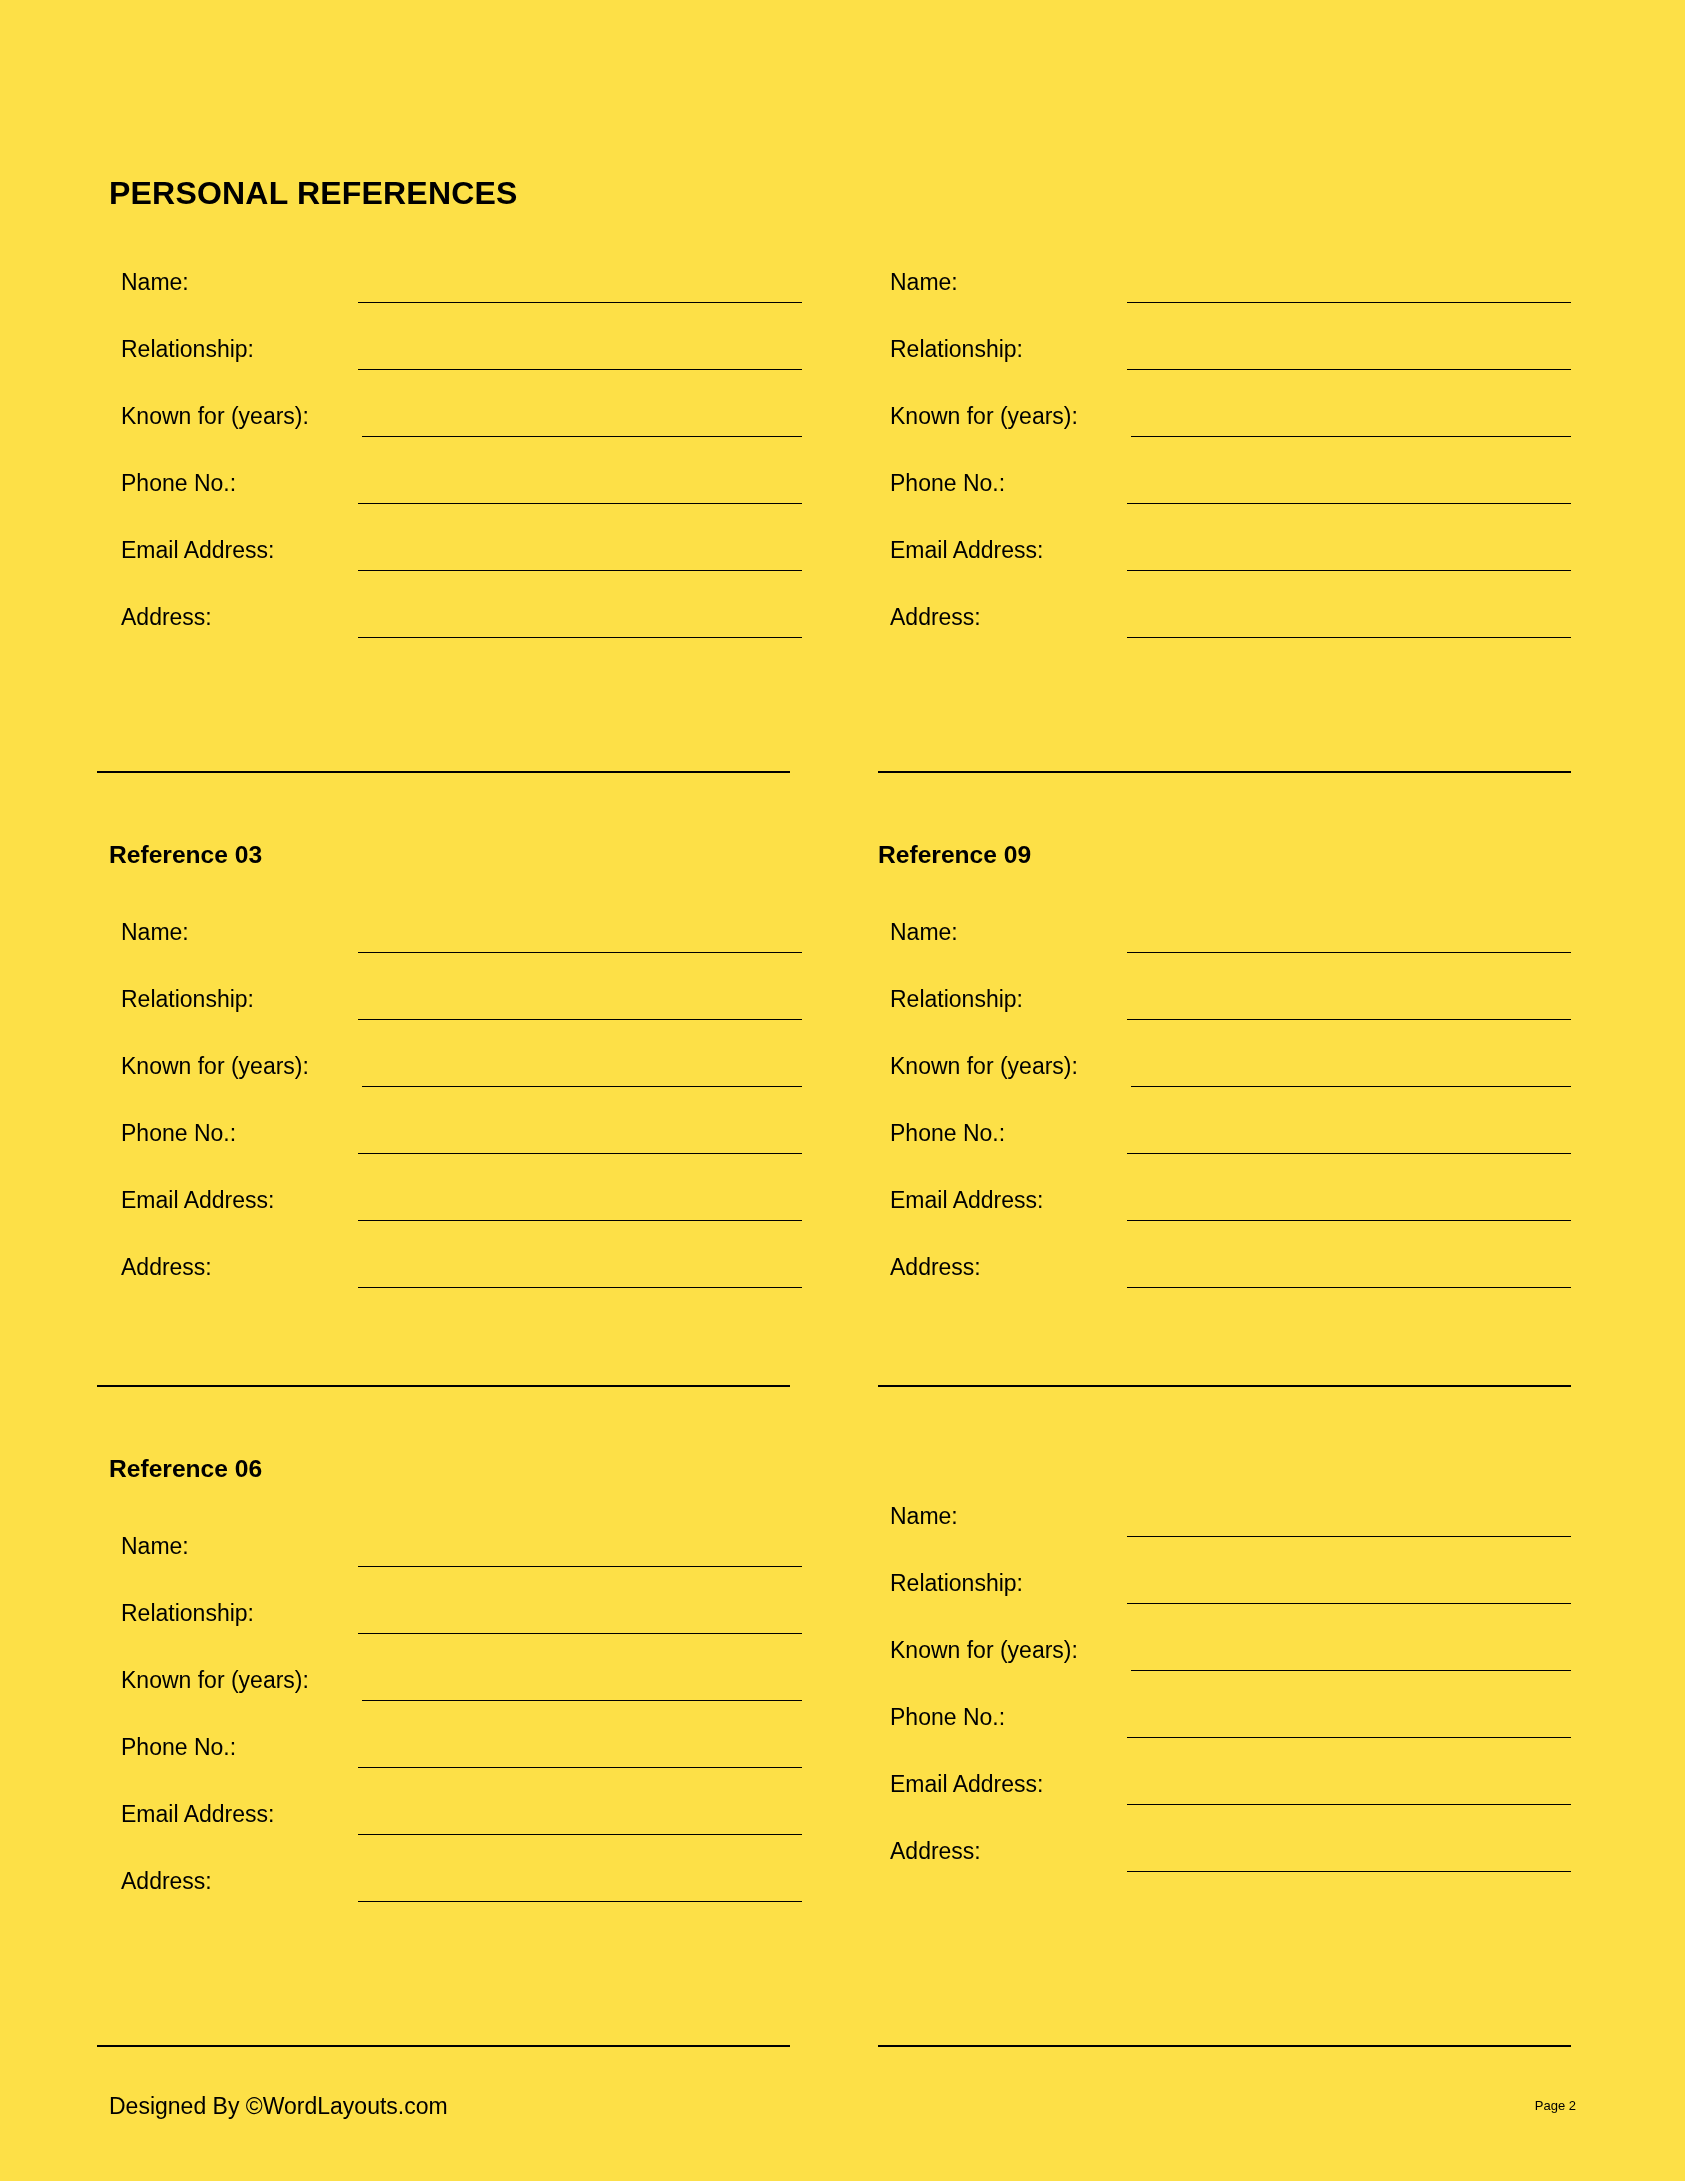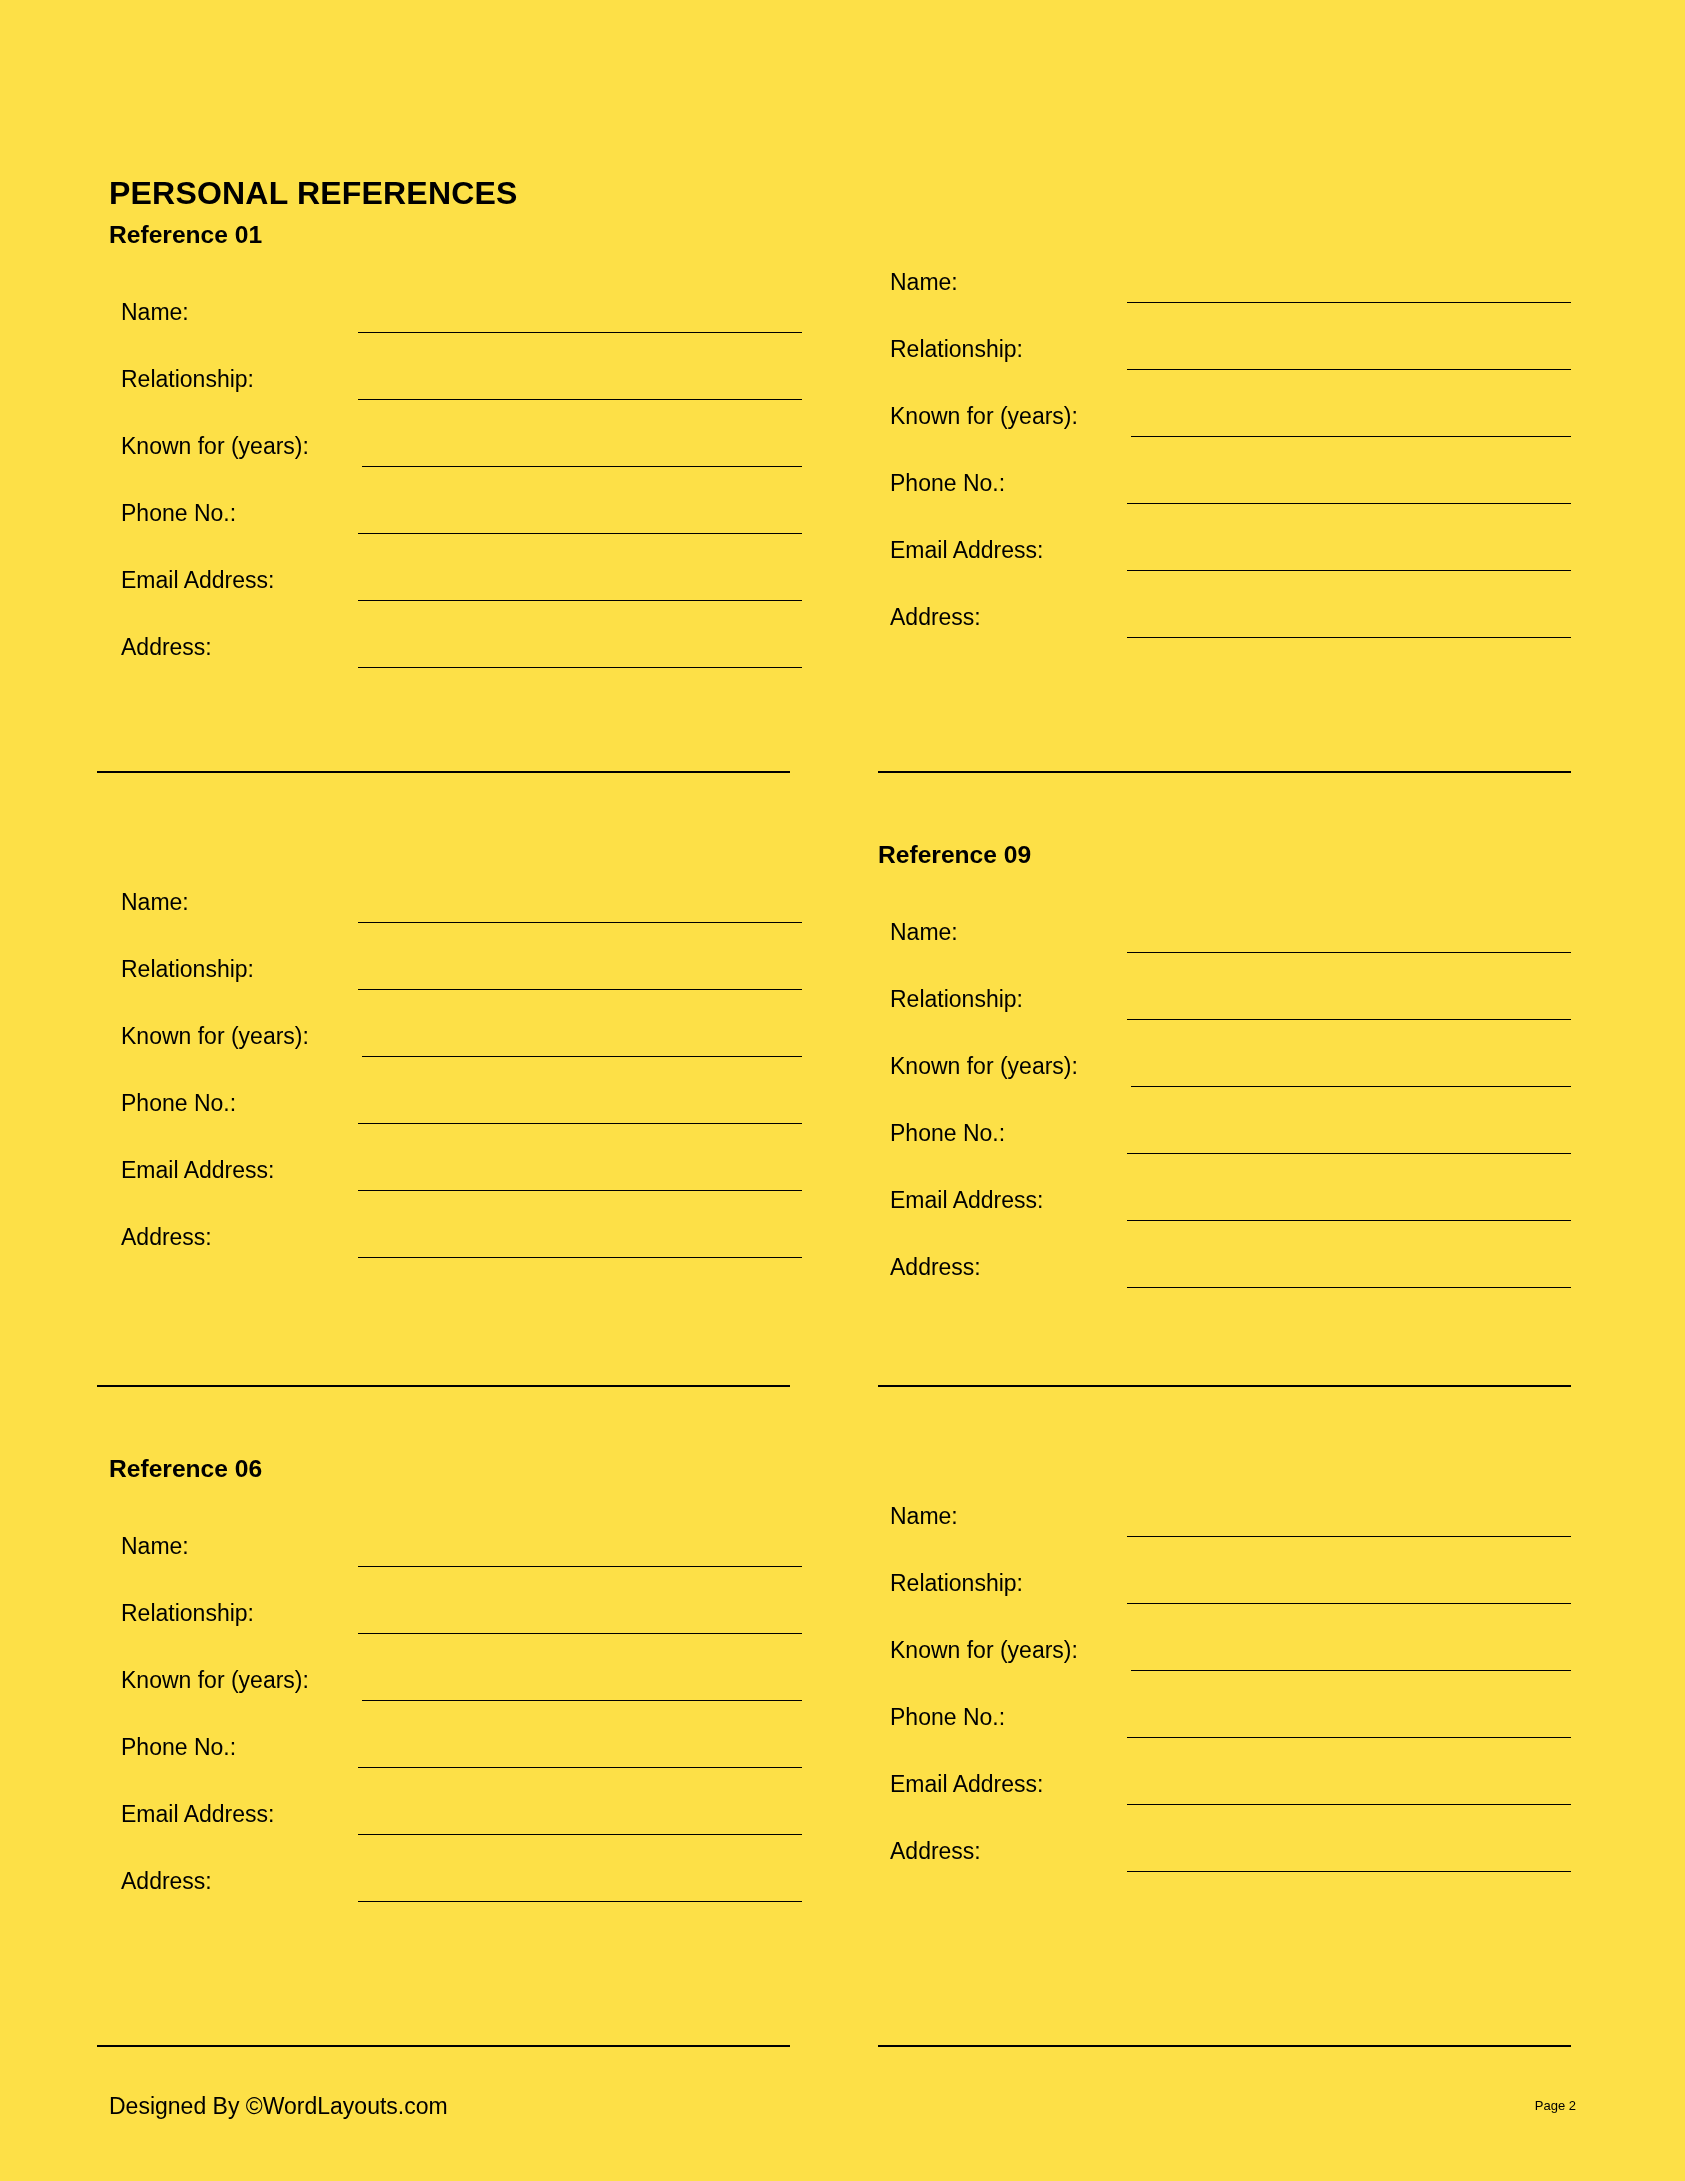--- a/index.html
+++ b/index.html
@@ -138,21 +138,20 @@
 </style>
 </head>
 <body>
 
 <div class="page">
 
   <h1 class="doc-title">PERSONAL REFERENCES</h1>
 
   <div class="blocks">
       <div class="ref-block col-left row-1">
-        <div class="ref-heading">Reference 01</div>
         <div class="fields">
           <div class="field-row">
             <span class="field-label">Name:</span>
             <span class="field-line"></span>
           </div>
           <div class="field-row">
             <span class="field-label">Relationship:</span>
             <span class="field-line"></span>
           </div>
           <div class="field-row wide">
@@ -195,20 +194,21 @@
             <span class="field-label">Email Address:</span>
             <span class="field-line"></span>
           </div>
           <div class="field-row">
             <span class="field-label">Address:</span>
             <span class="field-line"></span>
           </div>
         </div>
       </div>
       <div class="ref-block col-left row-2">
+        <div class="ref-heading">Reference 03</div>
         <div class="fields">
           <div class="field-row">
             <span class="field-label">Name:</span>
             <span class="field-line"></span>
           </div>
           <div class="field-row">
             <span class="field-label">Relationship:</span>
             <span class="field-line"></span>
           </div>
           <div class="field-row wide">

